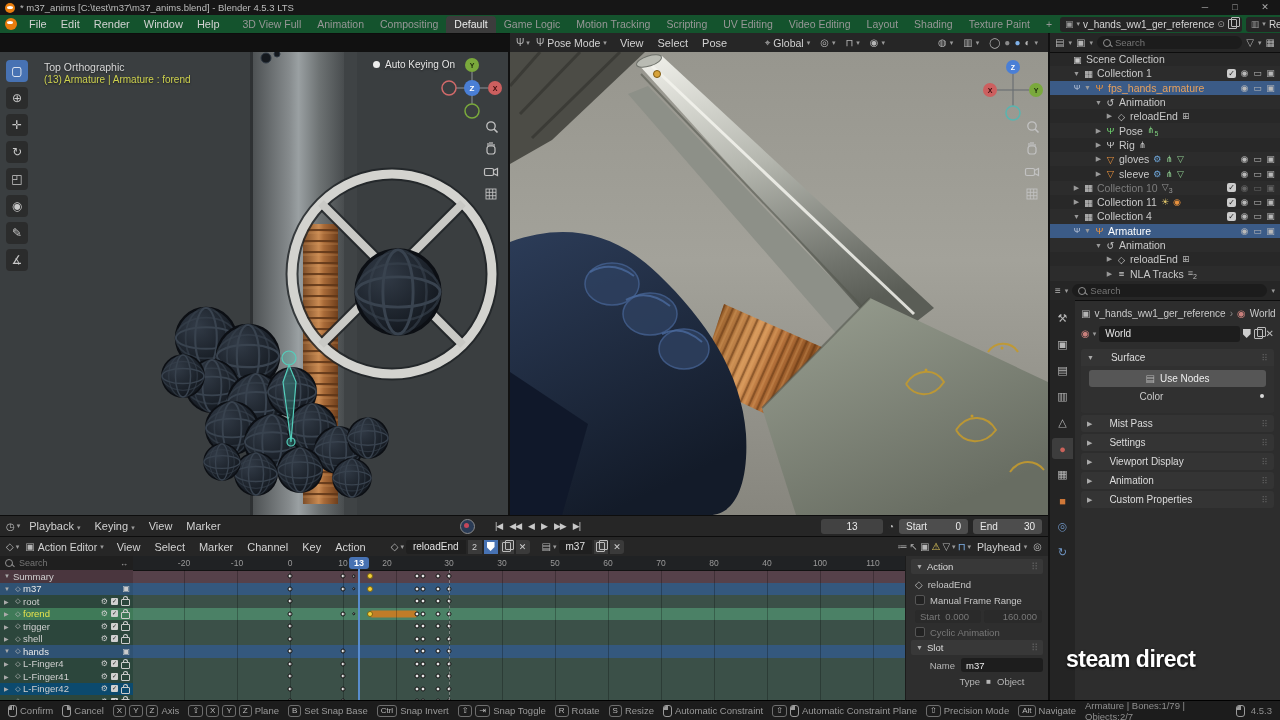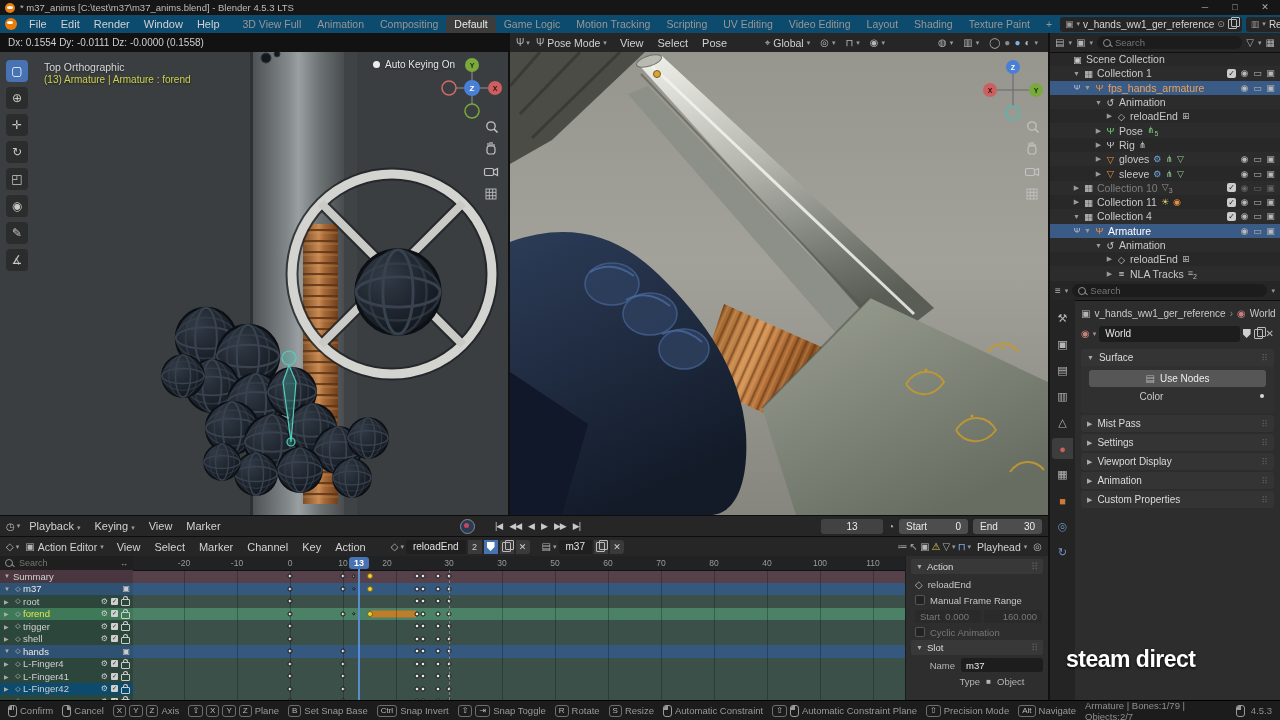--- a/index.html
+++ b/index.html
@@ -7,21 +7,21 @@
        font-family:"Liberation Sans","DejaVu Sans",sans-serif;color:#ccc;
        -webkit-font-smoothing:antialiased;}
   
   #titlebar{position:absolute;left:0;top:0;width:1280px;height:15px;background:#161616;
             display:flex;align-items:center;font-size:9.5px;color:#bdbdbd;}
   .blogo{width:10px;height:10px;border-radius:50%;background:#e87d0d;display:inline-block;
          margin:0 5px;position:relative;flex:none;}
   .blogo:after{content:"";position:absolute;left:2px;top:3px;width:6px;height:3px;border-radius:50%;background:#fff;}
   #winbtns{margin-left:auto;display:flex;height:100%;}
   #winbtns span{width:30px;text-align:center;font-size:9px;color:#aaa;line-height:15px;}
-  #menubar{position:absolute;left:0;top:15px;width:1280px;height:18px;background:#0c4a6e;
+  #menubar{position:absolute;left:0;top:15px;width:1280px;height:18px;background:#14532d;
            display:flex;align-items:center;border-bottom:1px solid #0d0d0d;}
   .mitem{font-size:11px;color:#d2d2d2;padding:0 7px;}
   #wstabs{display:flex;align-items:flex-end;height:100%;margin-left:8px;}
   .tab{font-size:10.5px;color:#979797;padding:2px 8px 3px;border-radius:4px 4px 0 0;white-space:nowrap;}
   .tab.active{background:#3c3c3c;color:#ececec;margin-top:48px;}
   #topright{margin-left:auto;display:flex;align-items:center;gap:4px;padding-right:4px;}
   .selwidget{display:flex;align-items:center;gap:3px;background:#252525;border-radius:3px;
              padding:1px 5px;font-size:10px;color:#d5d5d5;height:13px;}
   .selwidget .ic{color:#9a9a9a;font-size:9px;}
   .chev{font-size:7px;color:#9a9a9a;}
@@ -79,21 +79,21 @@
   .ptab.active{background:#3d3d3d;}
   #pcontent{position:absolute;left:25px;top:19px;right:0;bottom:0;padding:4px 6px;box-sizing:border-box;}
   .brow{display:flex;align-items:center;gap:4px;font-size:10px;color:#c9c9c9;height:18px;}
   .datablock{display:flex;align-items:center;gap:3px;height:19px;margin:2px 0 6px;}
   .datablock .field{flex:1;background:#1d1d1d;border-radius:3px;height:16px;line-height:16px;
                     padding:0 6px;color:#e4e4e4;font-size:10px;}
   .i-shield{width:8px;height:9px;background:#cfcfcf;clip-path:polygon(0 0,100% 0,100% 55%,50% 100%,0 55%);flex:none;}
   .i-copy{width:7px;height:8px;border:1px solid #bbb;border-radius:1px;position:relative;flex:none;}
   .i-copy:before{content:"";position:absolute;left:2px;top:-3px;width:7px;height:8px;border:1px solid #bbb;border-radius:1px;}
   .panel{background:#343434;border-radius:3px;margin-bottom:2px;}
-  .panel-h{height:17px;display:flex;align-items:center;gap:5px;font-size:10px;color:#dcdcdc;padding:0 6px;}
+  .panel-h{height:17px;display:flex;align-items:center;gap:17px;font-size:10px;color:#dcdcdc;padding:0 6px;}
   .panel-h .pchev{font-size:7px;color:#aaa;}
   .panel-h .dots{margin-left:auto;color:#5c5c5c;font-size:9px;}
   .panel-b{padding:4px 8px 8px;background:#303030;border-radius:0 0 3px 3px;}
   .btn{background:#565656;border-radius:3px;height:17px;display:flex;align-items:center;
        justify-content:center;gap:5px;font-size:10px;color:#eee;}
   .proprow{display:flex;align-items:center;height:18px;font-size:10px;color:#c9c9c9;}
   .proprow .plbl{width:42%;text-align:right;padding-right:8px;}
   .anim-dot{width:4px;height:4px;border-radius:50%;background:#d8d8d8;margin-left:auto;margin-right:2px;}
   
   #timeline{position:absolute;left:0;top:515px;width:1048px;height:22px;background:#262626;
@@ -228,21 +228,20 @@
       <div class="selwidget">
         <span class="ic">▥</span>
           <span class="chev">▾</span>
         <span>RenderLayer</span>
 
       </div>
     </div>
   </div>
 
   <div id="vpL">
-    <div id="dxbar">Dx: 0.1554   Dy: -0.0111   Dz: -0.0000 (0.1558)</div>
     <div class="scene">
       <svg width="508" height="463" viewBox="0 0 508 463">
         <defs>
           <linearGradient id="tubeG" x1="0" y1="0" x2="1" y2="0">
             <stop offset="0" stop-color="#4c5052"></stop>
               <stop offset="0.4" stop-color="#868b8d"></stop>
             <stop offset="0.5" stop-color="#9aa0a2"></stop>
               <stop offset="0.72" stop-color="#6e7374"></stop>
             <stop offset="1" stop-color="#474b4d"></stop>
           </linearGradient>

